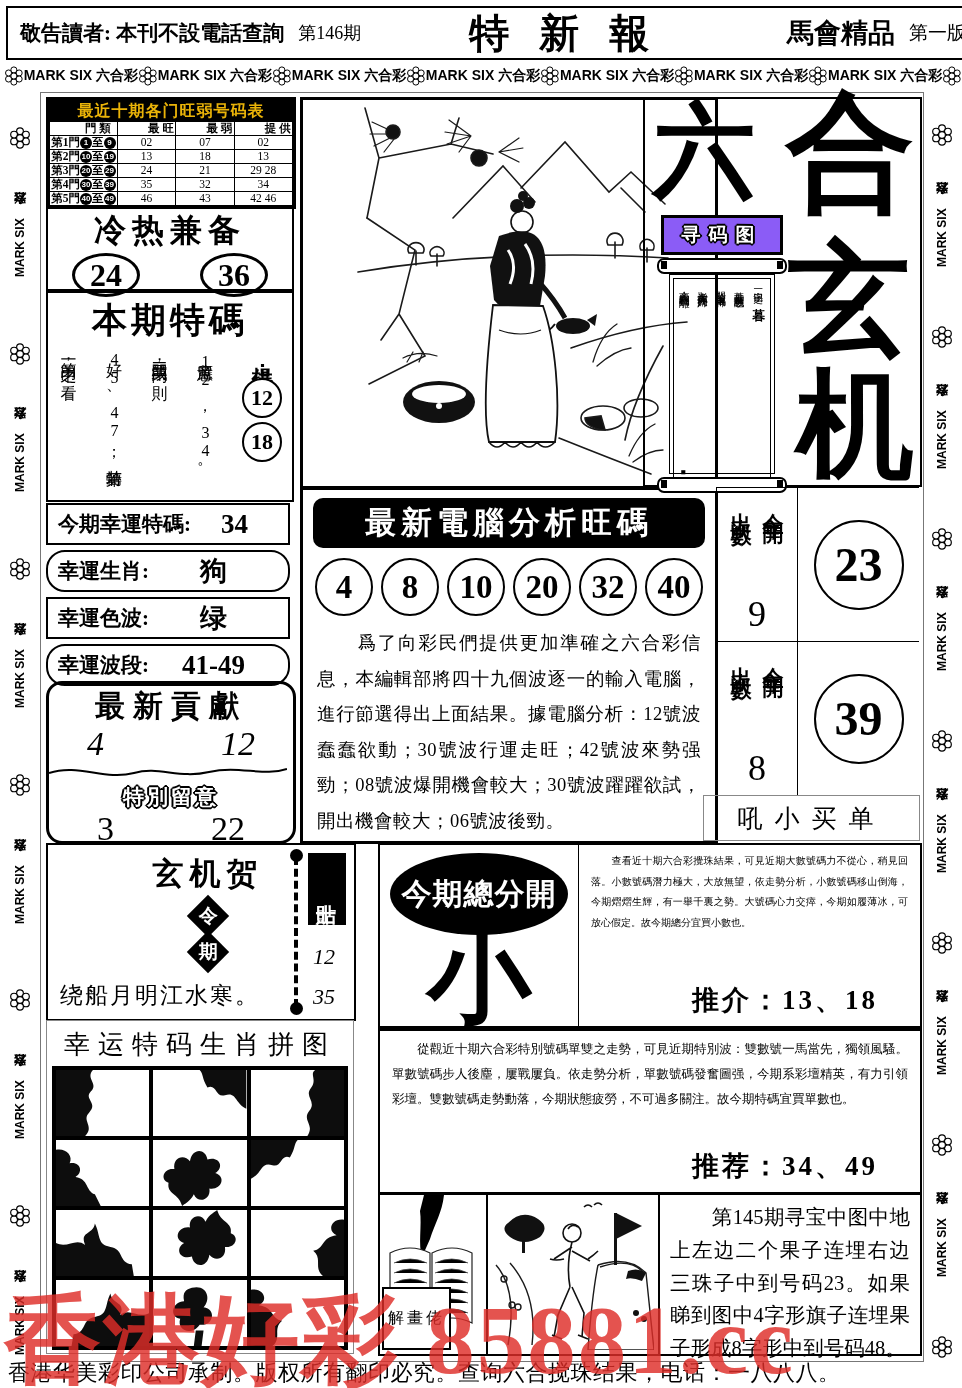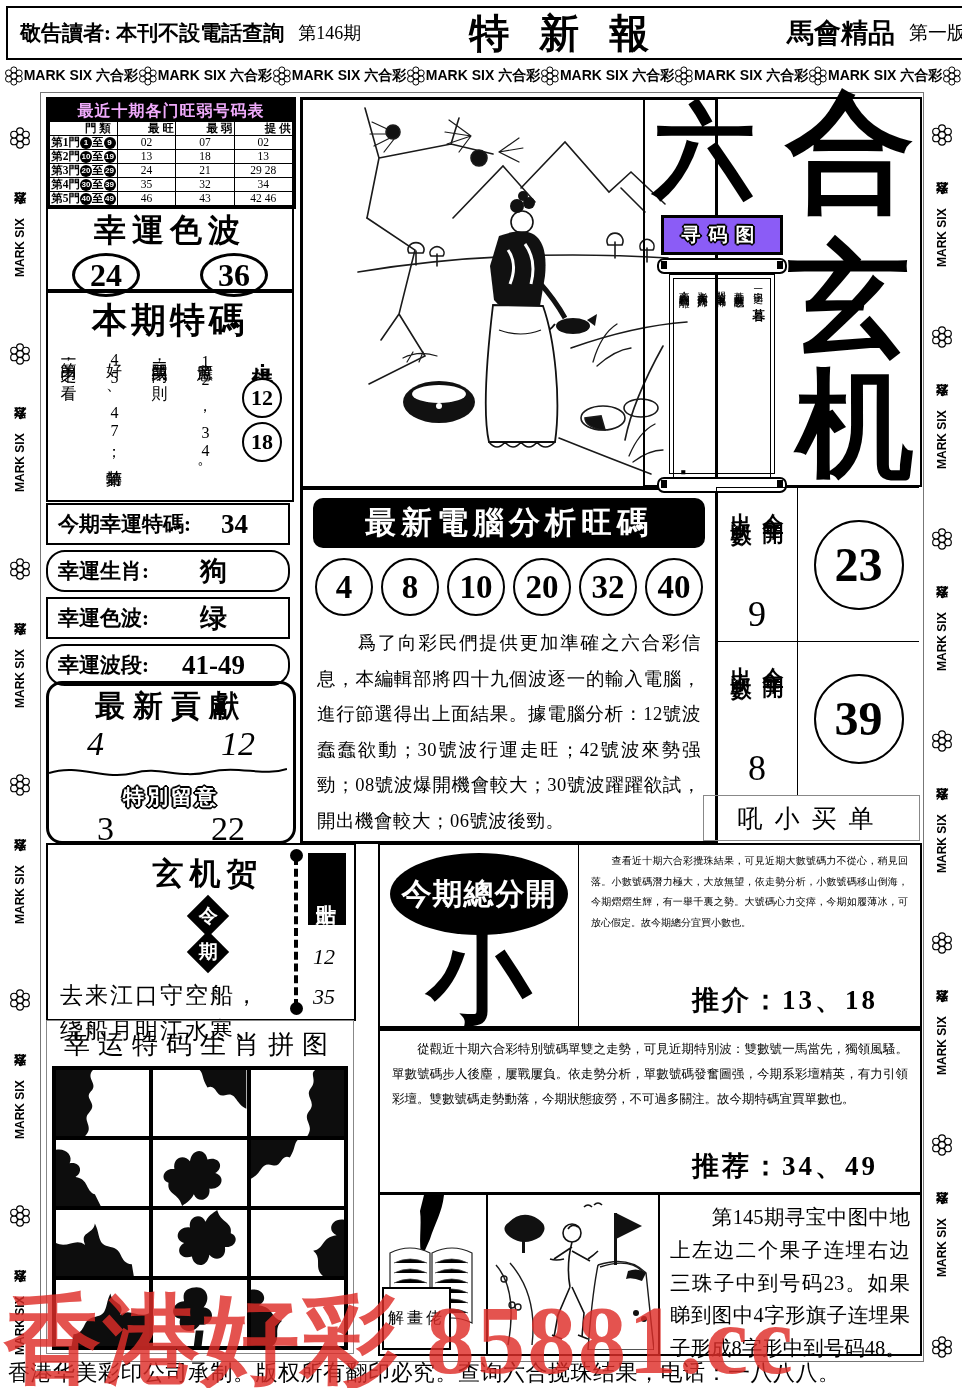--- a/index.html
+++ b/index.html
@@ -19,21 +19,21 @@
   .hdr .title{flex:1;text-align:center;font-size:40px;font-weight:bold;letter-spacing:30px;white-space:nowrap;}
   .hdr .subtitle{font-size:27px;font-weight:bold;}
   .hdr .edition{font-size:19px;}
   .msrow{left:2px;top:60px;width:958px;height:32px;display:flex;justify-content:space-between;align-items:center;padding:0 2px;}
   .mslabel{font-family:"Liberation Sans",sans-serif;font-size:14px;font-weight:bold;white-space:nowrap;letter-spacing:0px;}
   .side{top:94px;bottom:0;width:40px;display:flex;flex-direction:column;justify-content:space-around;align-items:center;}
   .side .mslabel{font-size:12px;}
   .mainframe{left:40px;top:92px;width:882px;height:1268px;border:1px solid #777;}
   
   .hot-table{left:46px;top:97px;width:244px;height:106px;border:3px solid #000;background:#fff;}
-  .hot-title{background:#000;color:#f0abfc;font-weight:bold;font-size:16px;text-align:center;height:21px;line-height:21px;letter-spacing:1px;}
+  .hot-title{background:#000;color:#eab308;font-weight:bold;font-size:16px;text-align:center;height:21px;line-height:21px;letter-spacing:1px;}
   .hot-table table{border-collapse:collapse;width:100%;}
   .hot-table th,.hot-table td{border:1px solid #000;font-size:11.5px;padding:0 1px;text-align:center;height:13px;line-height:13px;}
   .hot-table th{font-weight:bold;padding-left:30px;}
   .door-cell{white-space:nowrap;font-weight:bold;text-align:left;padding-left:2px;}
   .rng{display:inline-block;background:#000;color:#fff;border-radius:50%;width:12px;height:12px;font-size:8px;line-height:12px;text-align:center;vertical-align:1px;font-family:"Liberation Sans",sans-serif;}
   
   .coldhot{left:46px;top:207px;width:244px;height:80px;border:2px solid #000;display:flex;flex-direction:column;align-items:center;}
   .coldhot .t{font-size:32px;font-weight:bold;letter-spacing:6px;margin-top:0px;}
   .coldhot .nums{display:flex;gap:60px;margin-top:0px;}
   .coldhot .oval{width:62px;height:38px;font-size:32px;}
@@ -449,21 +449,21 @@
         <td class="door-cell"><span>第5門</span><span class="rng">40</span><span>至</span><span class="rng">49</span></td>
         <td>46</td>
         <td>43</td>
         <td>42 46</td>
       </tr>
     </tbody>
       </table>
   </div>
 
   <div class="abs coldhot">
-    <div class="t">幸運色波</div>
+    <div class="t">冷热兼备</div>
     <div class="nums">
       <div class="oval">24</div>
       <div class="oval">36</div>
     </div>
   </div>
 
   <div class="abs speccode">
     <div class="t">本期特碼</div>
     <div class="cols">
       <span class="vtext">第一門之中，看</span>
@@ -517,21 +517,20 @@
     <div class="trow">
       <span class="tp">玄机贺</span>
       <span class="diamond">
           <span>令</span>
         </span>
       <span class="diamond">
           <span>期</span>
         </span>
     </div>
     <div class="poem">
-      <div>去来江口守空船，</div>
       <div>绕船月明江水寒。</div>
     </div>
     <div class="dashline"></div>
     <div class="tipbox">
         <span class="vtext">貼士</span>
       </div>
     <div class="tipnums">
       <div>12</div>
       <div>35</div>
     </div>

